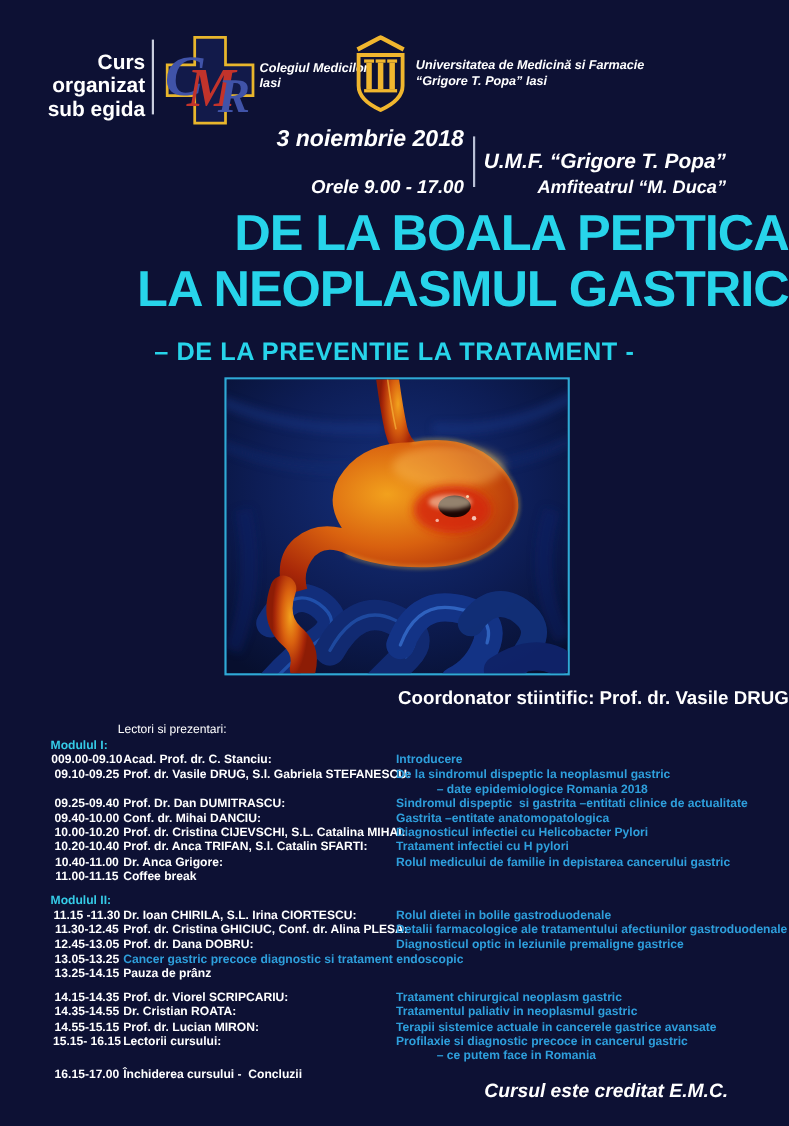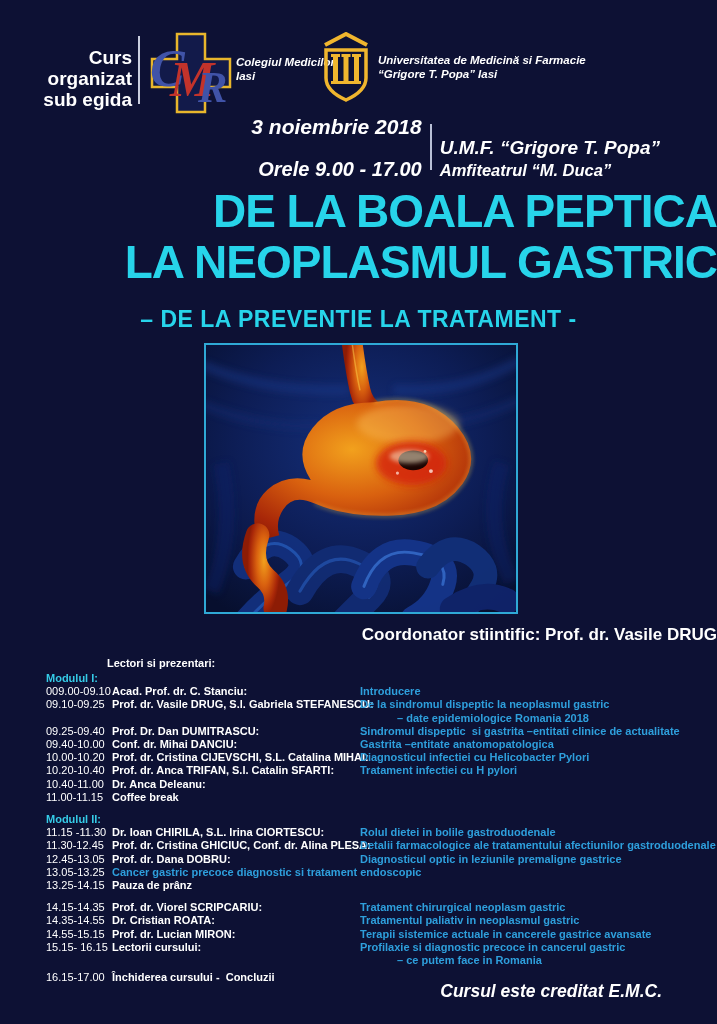--- a/index.html
+++ b/index.html
@@ -33,23 +33,23 @@
   }
 
   
   .event-row{
     position:absolute;top:113px;left:0;right:57px;
     display:flex;justify-content:flex-end;align-items:center;gap:8px;
     font-style:italic;font-weight:bold;color:#fff;
   }
   .event-left{text-align:right;}
   .event-date{font-size:21px;line-height:25px;}
-  .event-hours{font-size:20px;line-height:21px;margin-top:20px;}
+  .event-hours{font-size:17px;line-height:21px;margin-top:20px;}
   .event-divider{width:2px;height:46px;background:#b9c0d6;}
-  .event-right{text-align:left;margin-top:22px;}
+  .event-right{text-align:right;margin-top:22px;}
   .event-venue{font-size:19px;line-height:25px;}
   .event-hall{font-size:16.5px;line-height:21px;}
 
   
   .title{
     position:absolute;top:186px;left:0;width:100%;
     text-align:right;color:#27d4ea;font-weight:bold;
     font-size:46px;line-height:51px;letter-spacing:-1px;
   }
   .subtitle{
@@ -67,34 +67,34 @@
 
   
   .coordinator{
     position:absolute;top:625px;left:0;width:100%;
     text-align:right;font-weight:bold;font-size:17px;color:#ffffff;
   }
 
   
   .lect-heading{
     position:absolute;left:107px;top:657px;
-    font-size:11px;font-weight:bold;color:#fff;
+    font-size:11px;font-weight:normal;color:#fff;
   }
   .schedule{
     position:absolute;left:46px;top:672px;width:660px;
     font-size:11px;line-height:13.2px;
   }
   .module + .module{margin-top:9px;}
   .module-name{color:#35cbe7;font-weight:bold;font-size:11px;}
   .srow{
     display:grid;grid-template-columns:66px 248px auto;
     align-items:start;min-height:13.2px;
   }
   .srow.gap{margin-top:4px;}
-  .stime{font-weight:normal;color:#fff;white-space:pre;}
+  .stime{font-weight:bold;color:#fff;white-space:pre;text-align:center;}
   .sspeaker{font-weight:bold;color:#fff;white-space:pre;}
   .stopic{color:#2e9fdc;font-weight:bold;white-space:pre;}
   .stopic2{color:#2e9fdc;font-weight:bold;white-space:pre;padding-left:37px;}
 
   
   .footer-credit{
     position:absolute;top:981px;right:55px;
     font-style:italic;font-weight:bold;font-size:17.5px;color:#fff;
   }
 </style>
@@ -297,21 +297,25 @@
     <span class="stime">10.20-10.40</span>
     <span class="sspeaker">Prof. dr. Anca TRIFAN, S.l. Catalin SFARTI:</span>
     <span class="stopic-wrap">
       <div class="stopic">Tratament infectiei cu H pylori</div>
 
     </span>
   </div>
 
   <div class="srow">
     <span class="stime">10.40-11.00</span>
-    <span class="sspeaker">Dr. Anca Deleanu:</span>
+    <span class="sspeaker">Dr. Anca Grigore:</span>
+    <span class="stopic-wrap">
+      <div class="stopic">Rolul medicului de familie in depistarea cancerului gastric</div>
+
+    </span>
   </div>
 
   <div class="srow">
     <span class="stime">11.00-11.15</span>
     <span class="sspeaker">Coffee break</span>
     <span class="stopic-wrap">
       <div class="stopic"></div>
 
     </span>
   </div>

